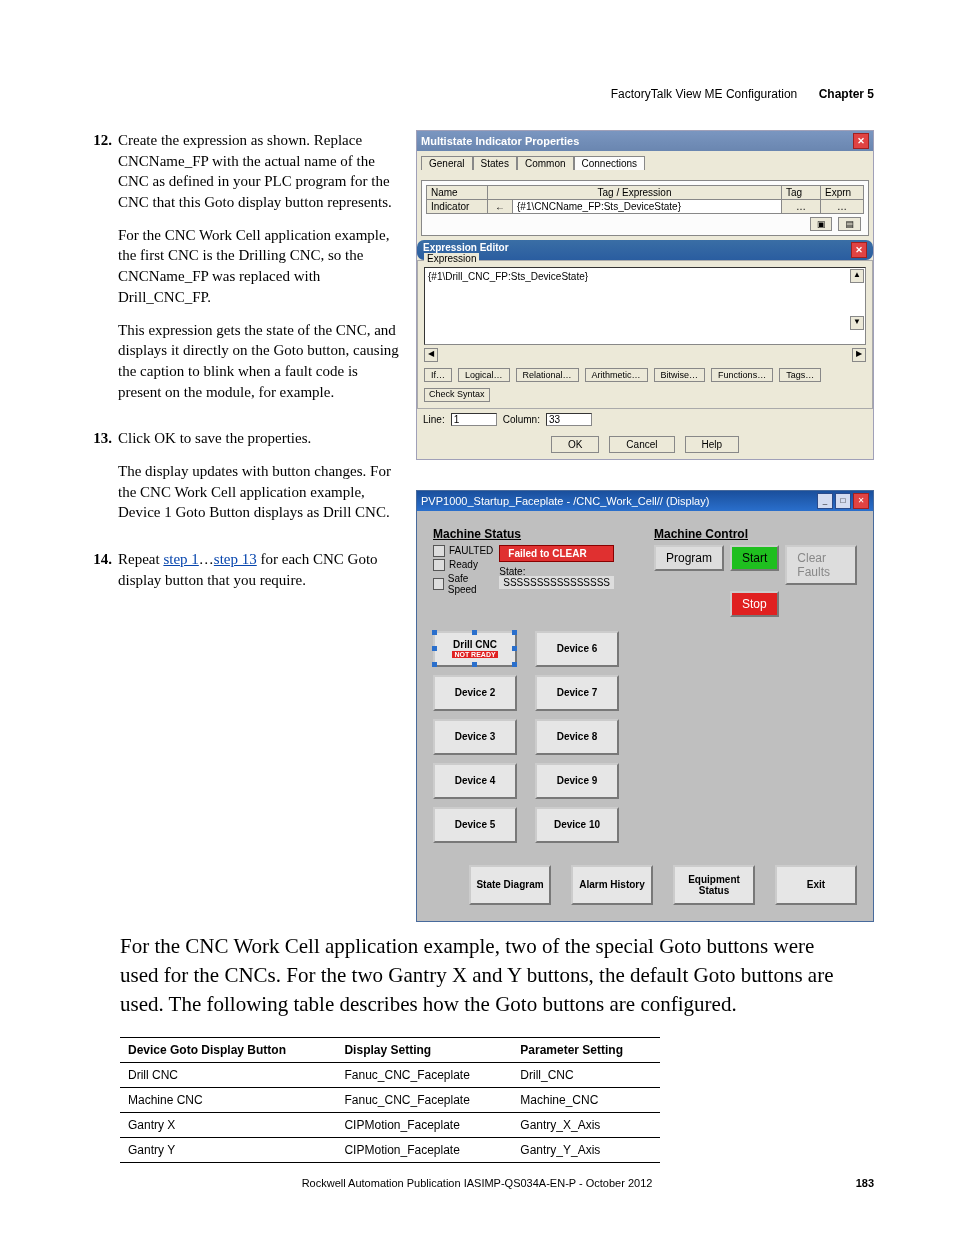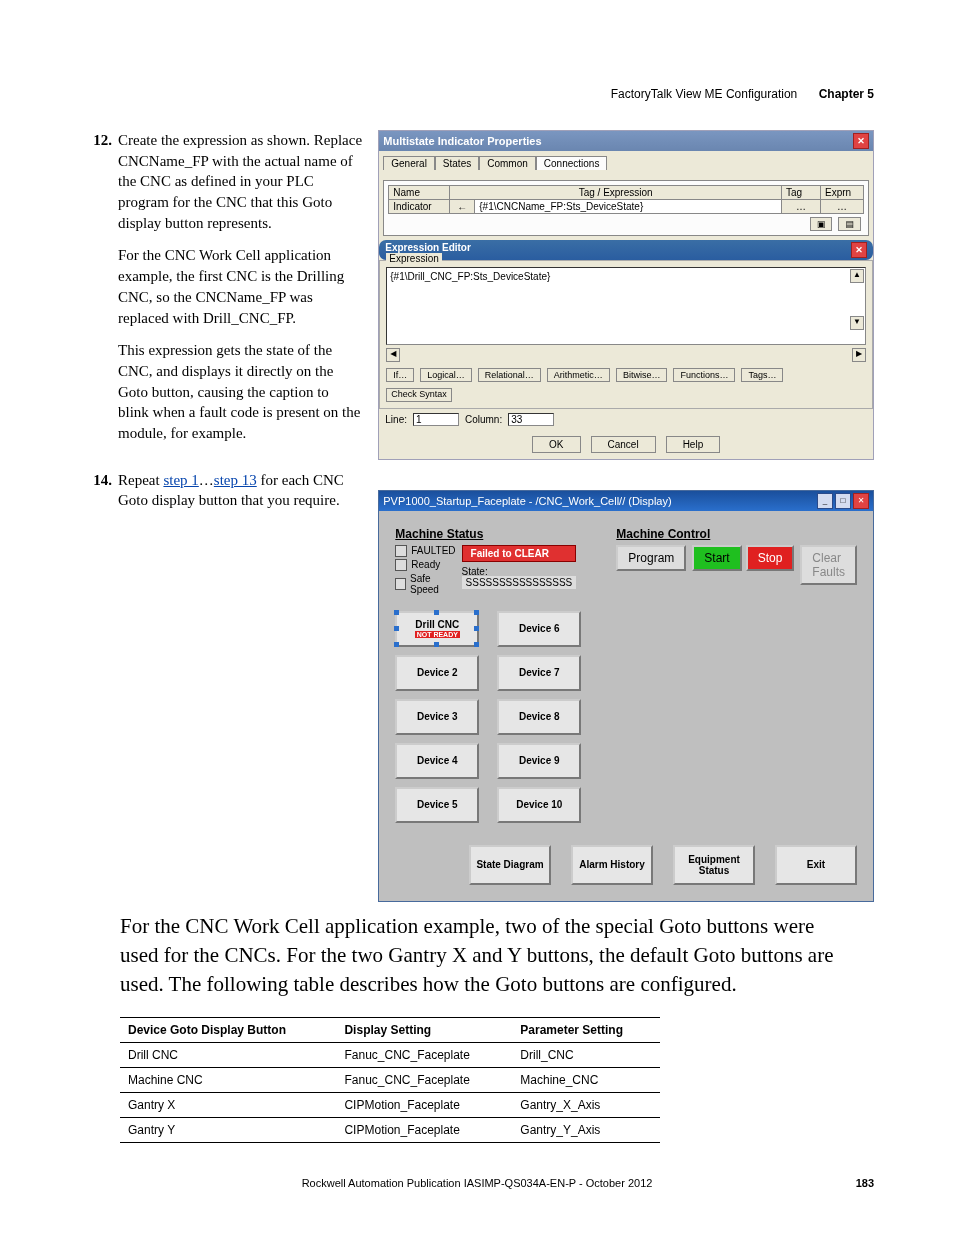--- a/index.html
+++ b/index.html
@@ -84,20 +84,27 @@
       <ol class="steps" id="steps-list">
           <li>
             <div class="num">12.</div>
             <div class="txt">
               <p>Create the expression as shown. Replace CNCName_FP with the actual name of the CNC as defined in your PLC program for the CNC that this Goto display button represents.</p>
               <p>For the CNC Work Cell application example, the first CNC is the Drilling CNC, so the CNCName_FP was replaced with Drill_CNC_FP.</p>
               <p>This expression gets the state of the CNC, and displays it directly on the Goto button, causing the caption to blink when a fault code is present on the module, for example.</p>
             </div>
           </li>
           <li>
+            <div class="num">13.</div>
+            <div class="txt">
+              <p>Click OK to save the properties.</p>
+              <p>The display updates with button changes. For the CNC Work Cell application example, Device 1 Goto Button displays as Drill CNC.</p>
+            </div>
+          </li>
+          <li>
             <div class="num">14.</div>
             <div class="txt">
               <p>Repeat <a class="link">step 1</a>…<a class="link">step 13</a> for each CNC Goto display button that you require.</p>
             </div>
           </li>
         </ol>
     </div>
 
     <div class="figs-col">
 
@@ -205,21 +212,21 @@
                 <div>
                   <div class="redbadge">Failed to CLEAR</div>
                   <div style="margin-top:4px"><span>State:</span> <span style="background:#ddd;padding:1px 4px">SSSSSSSSSSSSSSSS</span></div>
                 </div>
               </div>
             </div>
             <div>
               <div class="sect-hdr">Machine Control</div>
               <div style="display:flex;gap:6px;margin-top:4px;align-items:flex-start">
                 <span class="ctrlbtn">Program</span>
-                <div style="display:flex;flex-direction:row;gap:4px">
+                <div style="display:flex;flex-direction:column;gap:20px">
                   <span class="ctrlbtn green">Start</span>
                   <span class="ctrlbtn red">Stop</span>
                 </div>
                 <span class="ctrlbtn dis">Clear Faults</span>
               </div>
             </div>
           </div>
 
           <div class="devgrid">
             <div class="devcol" id="devL">

